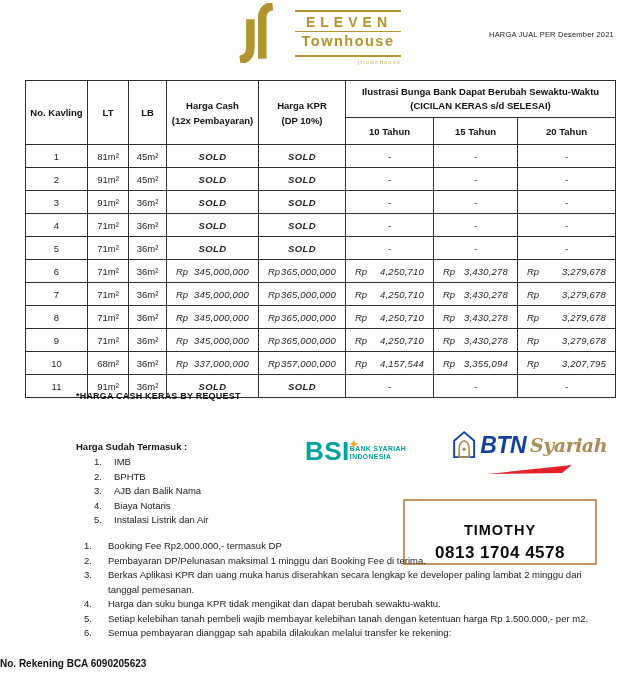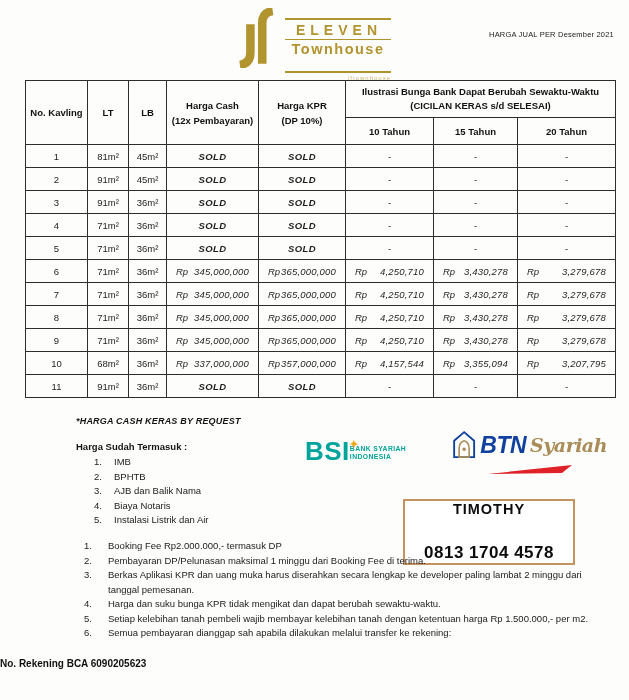--- a/index.html
+++ b/index.html
@@ -6,32 +6,32 @@
   html,body { width:629px; height:700px; }
   body {
     position:relative;
     background:#fdfdfc;
     font-family:"Liberation Sans", sans-serif;
     color:var(--ink, #222);
     overflow:hidden;
   }
 
   
-  .logo { position:absolute; left:232px; top:8px; display:flex; gap:7px; align-items:flex-start; }
+  .logo { position:absolute; left:232px; top:0; display:flex; gap:17px; align-items:center; }
   .monogram { width:46px; height:60px; }
   .logo-text { width:106px; padding-top:10px; }
   .brand-top {
     border-top:2px solid var(--gold); border-bottom:1.5px solid var(--gold);
     color:var(--gold); font-size:14px; font-weight:700; letter-spacing:5px;
     padding:2px 0 1px 2px; text-align:center;
   }
   .brand-bottom {
     border-bottom:2px solid var(--gold);
     color:var(--gold); font-size:14.5px; font-weight:600; letter-spacing:1.5px;
-    padding:1px 0 14px 0; text-align:center;
+    padding:1px 0 6px 0; text-align:center;
   }
   .brand-watermark { color:var(--gold); opacity:.65; font-size:6px; text-align:right; letter-spacing:1px; padding-top:2px; }
   .date-label { position:absolute; right:15px; top:30px; font-size:7.5px; color:#1a1a1a; letter-spacing:.2px; }
 
   
   table.price { position:absolute; left:25px; top:80px; width:590px; border-collapse:collapse; table-layout:fixed; }
   table.price th, table.price td { border:1px solid #2e2e2e; }
   table.price thead th { font-size:9.5px; font-weight:700; color:#111; }
   table.price tbody tr { border-top:1.8px solid #242424; }
   table.price { border:1.8px solid #242424; }
@@ -40,21 +40,21 @@
   th.group-hd { height:37px; vertical-align:middle; }
   th.group-hd div { line-height:14px; }
   .h-sub th { height:27px; }
   table.price tbody td { height:23px; text-align:center; font-size:9.5px; color:#1d1d1d; vertical-align:middle; }
   td.sold { color:var(--sold-red); font-style:italic; font-weight:700; font-size:9px; letter-spacing:.4px; }
   td.amt { font-style:italic; }
   td.amt .rp { float:left; padding-left:9px; font-size:9.5px; }
   td.amt .num { float:right; padding-right:9px; font-size:9.5px; letter-spacing:.2px; }
 
   
-  .cash-note { position:absolute; left:76px; top:416px; font-size:9px; font-weight:700; font-style:italic; color:#141414; letter-spacing:.2px; }
+  .cash-note { position:absolute; left:76px; top:391px; font-size:9px; font-weight:700; color:#141414; letter-spacing:.2px; }
   .includes { position:absolute; left:76px; top:441px; width:230px; }
   .includes-title { font-size:9.5px; font-weight:700; color:#141414; }
   ol.doc-list { list-style:none; counter-reset:n; margin-top:3px; }
   ol.doc-list li { display:grid; grid-template-columns:20px 1fr; counter-increment:n; font-size:9.5px; line-height:14.5px; color:#1b1b1b; }
   ol.doc-list li::before { content:counter(n) "."; text-align:left; }
   .includes ol.doc-list { padding-left:18px; }
 
   
   .bsi { position:absolute; left:305px; top:438px; display:flex; align-items:flex-end; }
   .bsi-abbr { position:relative; color:var(--bsi-teal); font-size:26px; font-weight:800; letter-spacing:.5px; line-height:26px; }
@@ -62,23 +62,23 @@
   .bsi-name { color:var(--bsi-teal); font-size:6.8px; font-weight:700; letter-spacing:.4px; line-height:8px; padding-bottom:3px; }
   .btn-logo { position:absolute; left:452px; top:427px; width:155px; }
   .btn-row { display:flex; align-items:center; gap:4px; }
   .btn-house { width:30px; height:36px; }
   .btn-abbr { color:var(--btn-blue); font-size:23px; font-weight:800; font-style:italic; letter-spacing:-.5px; }
   .btn-sub { color:var(--btn-tan); font-size:19px; font-weight:700; font-style:italic; font-family:"DejaVu Serif", serif; letter-spacing:-.5px; }
   .btn-swoosh { margin:2px 0 0 36px; width:84px; height:9px; background:var(--btn-red); clip-path:polygon(0 100%, 100% 0, 88% 88%, 4% 100%); }
 
   
   .contact-box {
-    position:absolute; left:403px; top:499px; width:172px; height:66px;
+    position:absolute; left:403px; top:499px; width:194px; height:66px;
     border:2px solid var(--box-border); background:#fff;
-    display:flex; flex-direction:column; align-items:center; justify-content:space-between; gap:5px;
+    display:flex; flex-direction:column; align-items:center; justify-content:flex-end; gap:5px;
   }
   .contact-name { font-size:14.5px; font-weight:700; letter-spacing:1px; color:#0c0c0c; }
   .contact-phone { font-size:17px; font-weight:800; color:#0c0c0c; letter-spacing:.5px; }
 
   
   .keterangan { position:absolute; left:66px; top:536px; width:548px; }
   .keterangan-title { font-size:9.5px; font-weight:700; color:#141414; }
   .keterangan ol.doc-list { padding-left:18px; }
   .keterangan ol.doc-list li { grid-template-columns:24px 1fr; }
 

